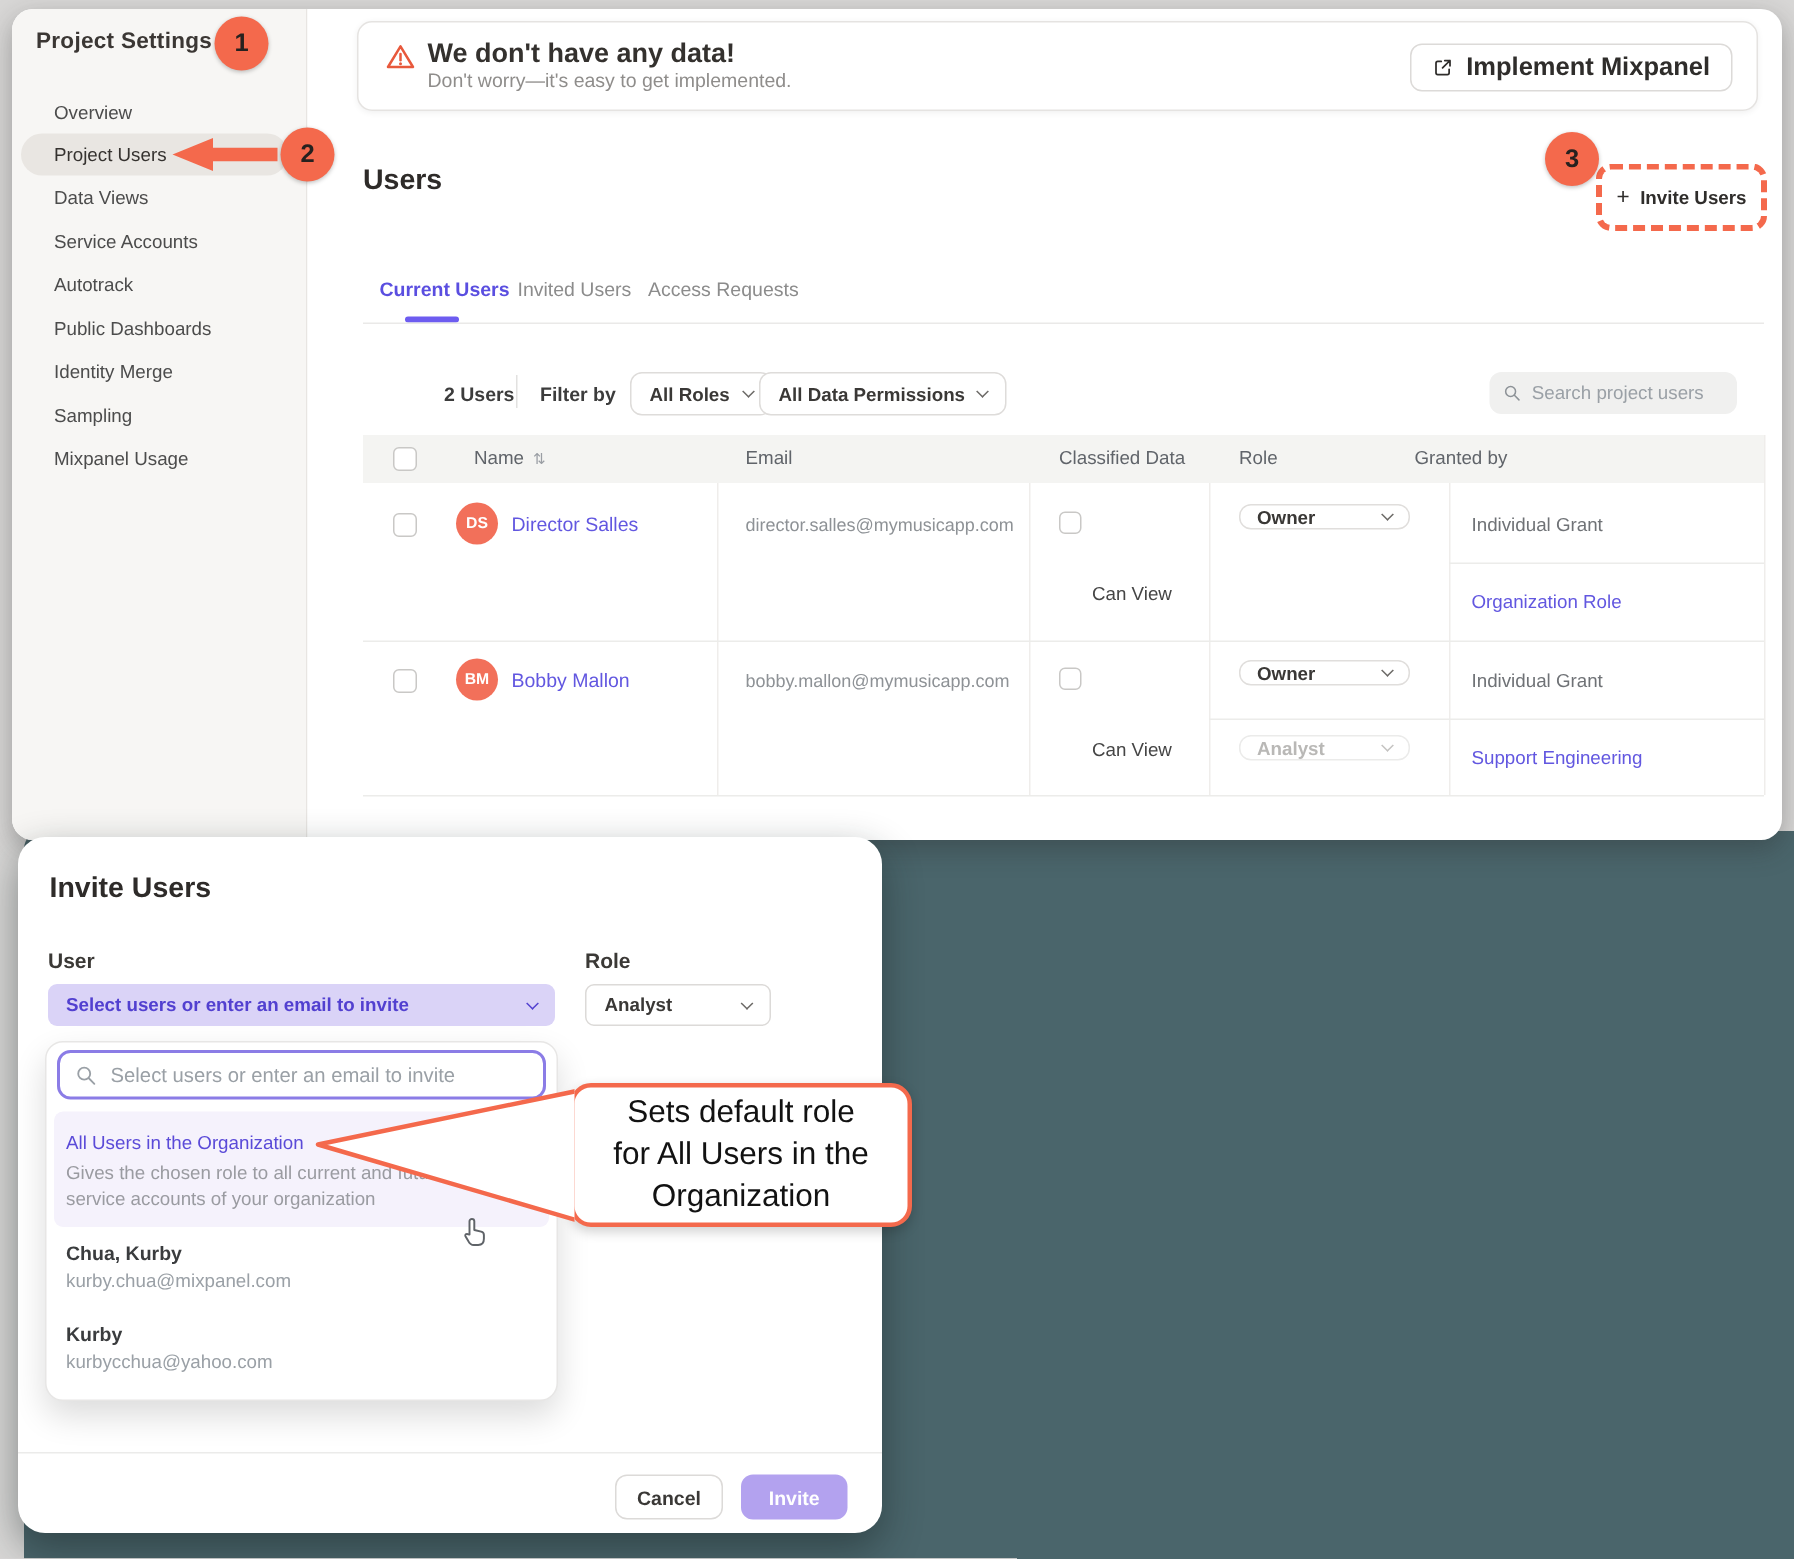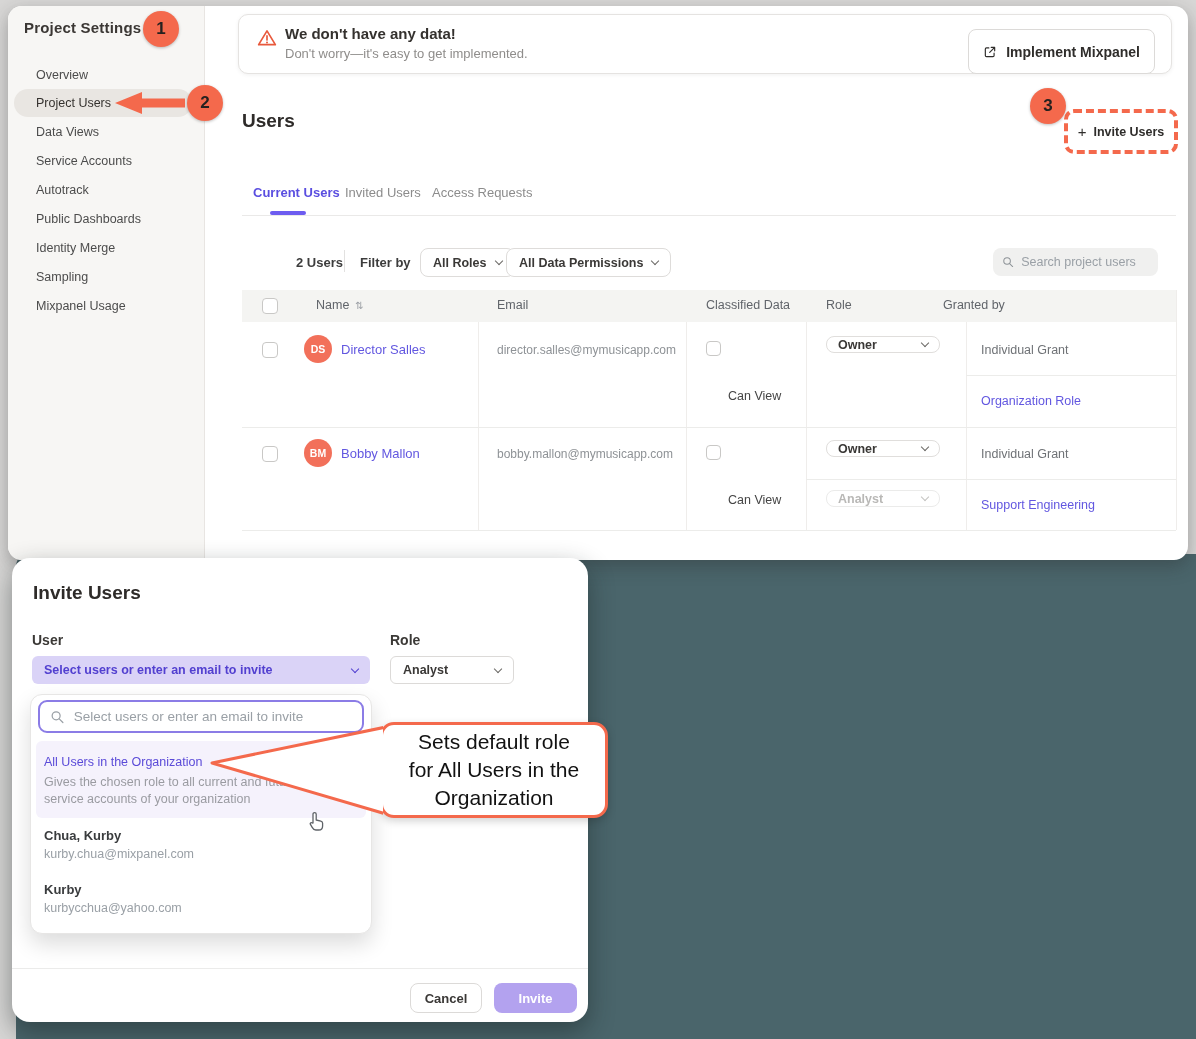--- a/index.html
+++ b/index.html
@@ -19,24 +19,24 @@
   .side-item.active { background:#e9e6e2; color:#35322f; }
 
   
   .badge { width:36px; height:36px; border-radius:50%; background:#f4694c; color:#26211f;
            display:flex; align-items:center; justify-content:center; font-size:17px; font-weight:600;
            box-shadow:0 1px 3px rgba(0,0,0,.25); z-index:30; }
 
   
   .banner { left:238px; top:14px; width:934px; height:60px; background:#fff; border:1px solid #e5e3e1;
             border-radius:10px; box-shadow:0 1px 4px rgba(0,0,0,.06); }
-  .banner-title { left:46px; top:10px; font-size:15px; font-weight:bold; color:#34312e; }
+  .banner-title { left:46px; top:10px; font-size:18px; font-weight:bold; color:#34312e; }
   .banner-sub { left:46px; top:31px; font-size:13px; color:#8f8d8b; }
-  .impl-btn { right:16px; top:14px; height:45px; display:flex; align-items:center; gap:9px; padding:0 14px;
-              border:1px solid #dcdad8; border-radius:8px; background:#fff; font-size:14px; font-weight:bold;
+  .impl-btn { right:16px; top:14px; height:32px; display:flex; align-items:center; gap:9px; padding:0 14px;
+              border:1px solid #dcdad8; border-radius:8px; background:#fff; font-size:17px; font-weight:bold;
               color:#2f2d2b; cursor:pointer; }
 
   .users-title { left:242px; top:110px; font-size:19px; font-weight:bold; color:#2e2b29; }
 
   .dashed-box { left:1064px; top:109px; width:114px; height:45px; border:4px dashed #f4694c; border-radius:10px;
                 z-index:28; display:flex; align-items:center; justify-content:center; }
   .invite-users-btn { display:flex; align-items:center; gap:7px; font-size:12.5px; font-weight:bold;
                       color:#2f2d2b; background:transparent; border:none; cursor:pointer; }
   .plus-glyph { font-size:15px; font-weight:400; color:#2f2d2b; }
 
@@ -103,21 +103,21 @@
   .dd-search input::placeholder { color:#9aa0a6; }
   .opt-hl { left:36px; top:741px; width:330px; height:77px; background:#f5f2fc; border-radius:6px; cursor:pointer; }
   .opt-title { left:44px; top:755px; font-size:12.5px; color:#5a4ad8; cursor:pointer; }
   .opt-desc { left:44px; top:774px; width:314px; font-size:12.5px; line-height:17px; color:#9a9ba1; }
   .opt-name { font-size:13px; font-weight:600; color:#3a3c3e; cursor:pointer; }
   .opt-mail { font-size:12.5px; color:#9aa0a6; }
 
   .dlg-footer-line { left:12px; top:968px; width:576px; height:1px; background:#ebebea; }
   .cancel-btn { left:410px; top:983px; width:72px; height:30px; background:#fff; border:1px solid #dcdad8;
                 border-radius:8px; font-size:13px; font-weight:bold; color:#3a3836; cursor:pointer; }
-  .invite-btn { left:494px; top:983px; width:83px; height:30px; background:#b3a2ef; border:none;
+  .invite-btn { left:494px; top:983px; width:71px; height:30px; background:#b3a2ef; border:none;
                 border-radius:8px; font-size:13px; font-weight:bold; color:#fff; cursor:pointer; }
 
   
   .callout { left:380px; top:722px; width:228px; height:96px; background:#fff; border:3px solid #f4694c;
              border-radius:14px; z-index:40; display:flex; flex-direction:column; align-items:center;
              justify-content:center; box-shadow:0 3px 8px rgba(0,0,0,.18); }
   .callout div { font-size:21px; line-height:28px; color:#121212; text-align:center; }
   .tail-svg { left:205px; top:718px; width:178px; height:104px; z-index:41; overflow:hidden; }
   .hand-cursor { left:306px; top:810px; z-index:45; }
 </style>

